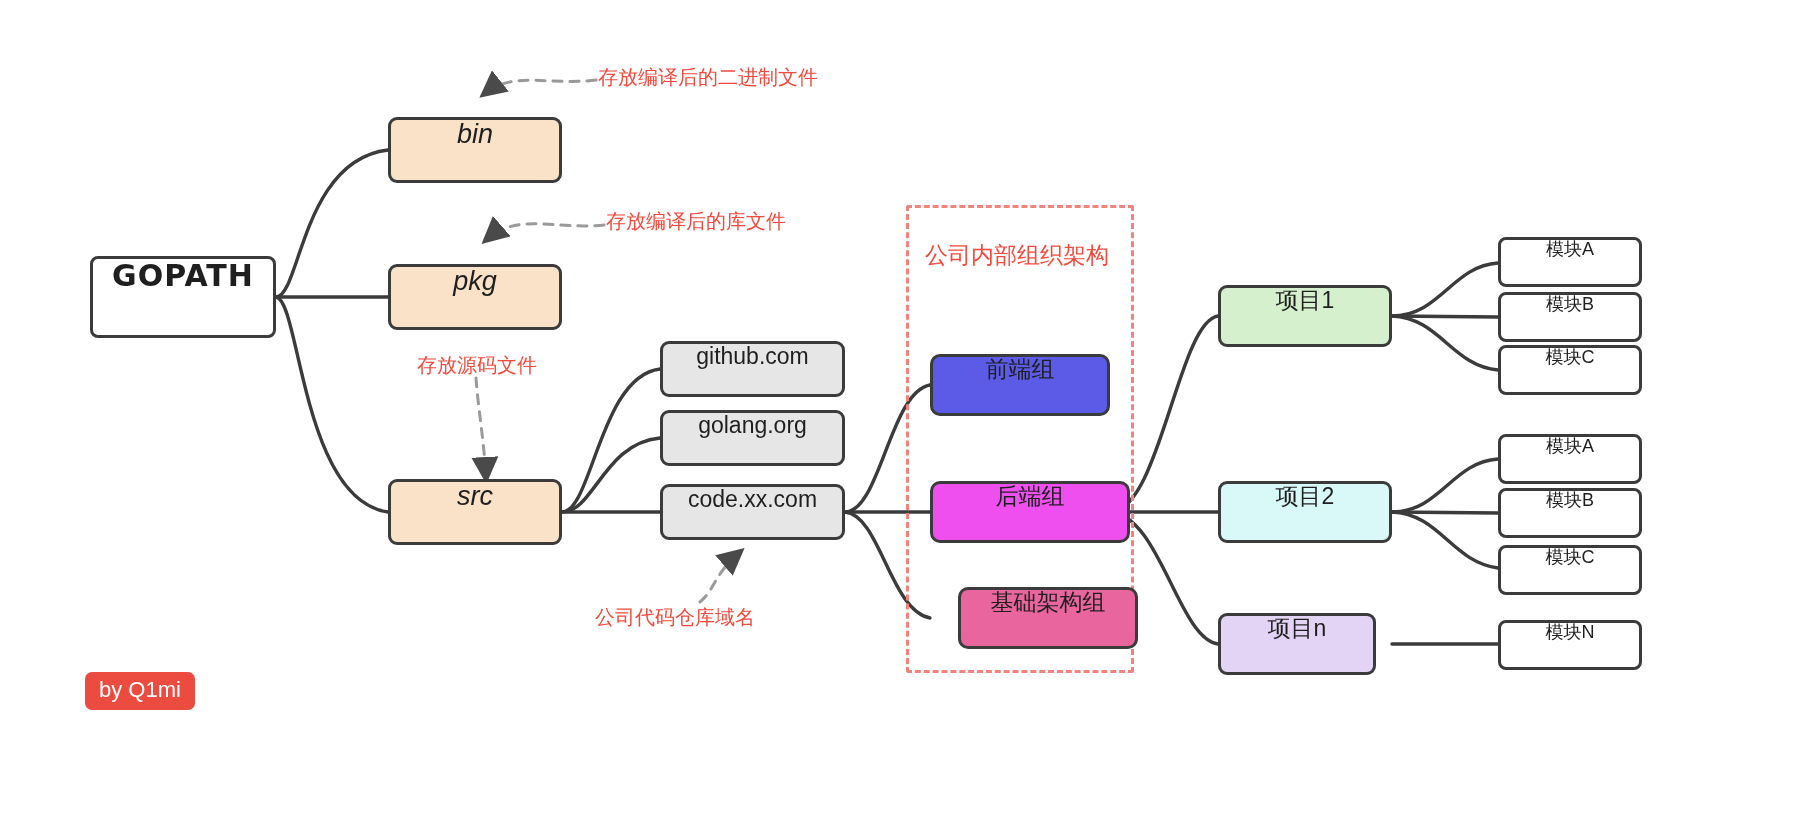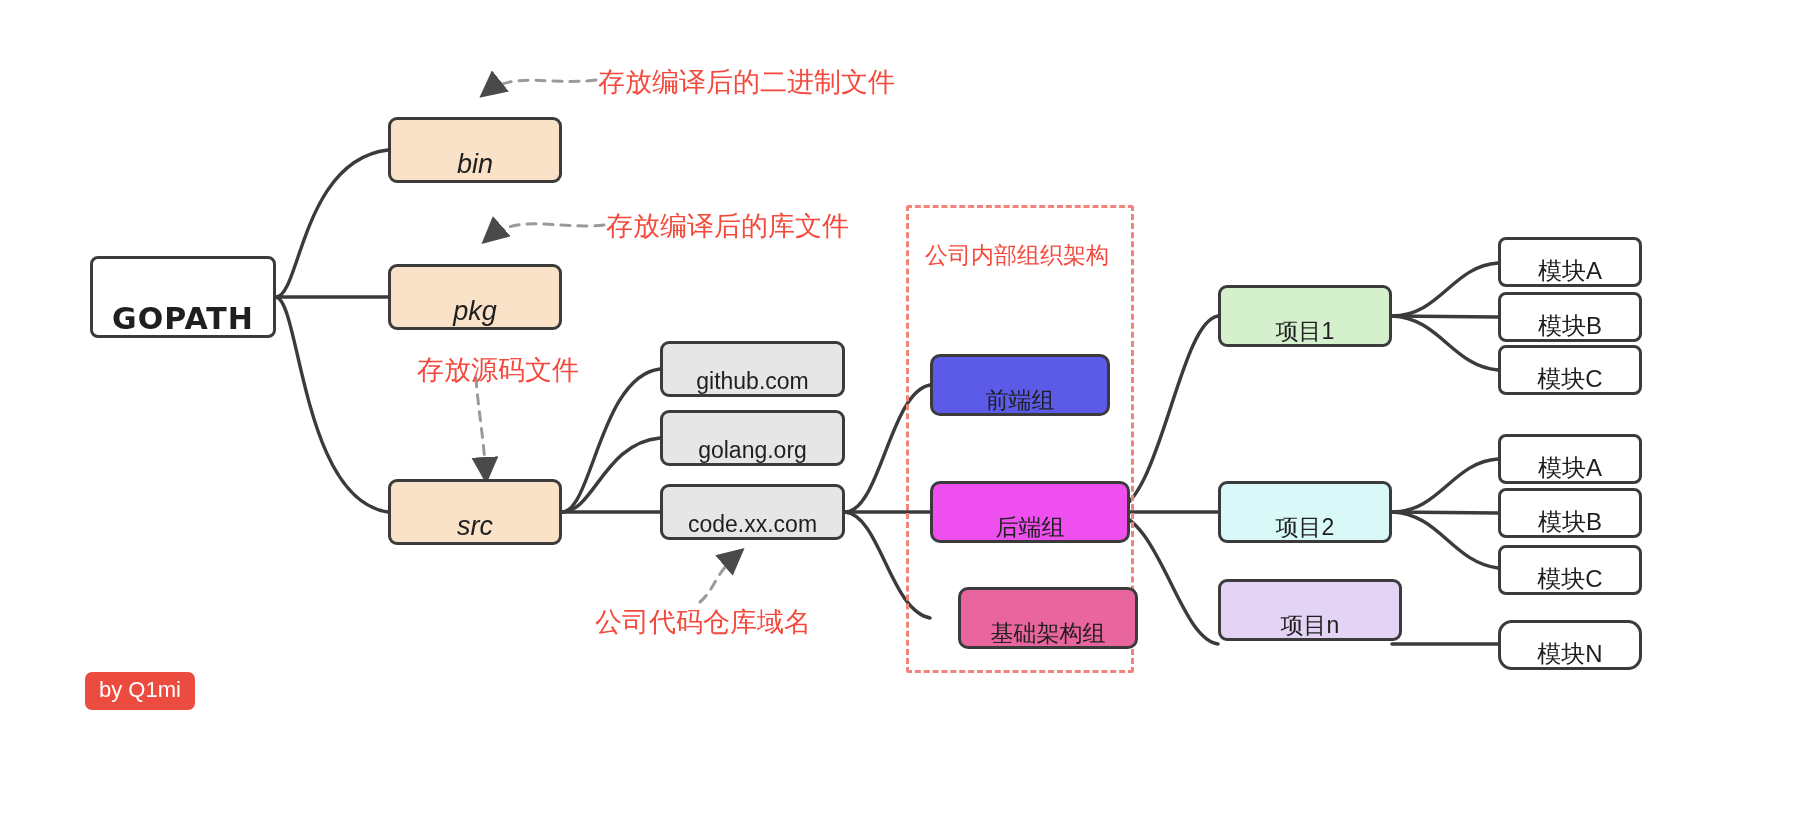--- a/index.html
+++ b/index.html
@@ -25,21 +25,21 @@
     top: 0;
     width: 1808px;
     height: 814px;
   }
   .node {
     position: absolute;
     box-sizing: border-box;
     border: 3px solid #3b3b3b;
     border-radius: 9px;
     display: flex;
-    align-items: flex-end;
+    align-items: flex-start;
     justify-content: center;
     color: #1f1f1f;
     text-align: center;
     line-height: 1.1;
     z-index: 5;
   }
   .node-root {
     font-family: "DejaVu Sans", sans-serif;
     font-weight: bold;
     font-size: 30px;
@@ -60,28 +60,28 @@
   }
   .node-team {
     font-size: 23px;
     border-radius: 10px;
   }
   .node-project {
     font-size: 23px;
   }
   .node-module {
     background: #ffffff;
-    font-size: 24px;
+    font-size: 18px;
     border-width: 3px;
     border-radius: 8px;
   }
   .annotation {
     position: absolute;
     color: #f4493c;
-    font-size: 27px;
+    font-size: 20px;
     white-space: nowrap;
     z-index: 6;
   }
   .group-label {
     position: absolute;
     color: #f4493c;
     font-size: 23px;
     white-space: nowrap;
     z-index: 6;
   }
@@ -201,21 +201,21 @@
   <div class="node node-team" style="left:930px; top:587px; width:180px; height:62px; background:#e8659e;margin-left:28px;">
     <span>基础架构组</span>
   </div>
 
   <div class="node node-project" style="left:1218px; top:285px; width:174px; height:62px; background:#d4f0cc;">
     <span>项目1</span>
   </div>
   <div class="node node-project" style="left:1218px; top:481px; width:174px; height:62px; background:#d9f8f8;">
     <span>项目2</span>
   </div>
-  <div class="node node-project" style="left:1218px; top:579px; width:184px; height:62px; background:#e3d4f5;">
+  <div class="node node-project" style="left:1218px; top:613px; width:158px; height:62px; background:#e3d4f5;">
     <span>项目n</span>
   </div>
 
   <div class="node node-module" style="left:1498px; top:237px; width:144px; height:50px;">
     <span>模块A</span>
   </div>
   <div class="node node-module" style="left:1498px; top:292px; width:144px; height:50px;">
     <span>模块B</span>
   </div>
   <div class="node node-module" style="left:1498px; top:345px; width:144px; height:50px;">
@@ -225,19 +225,19 @@
   <div class="node node-module" style="left:1498px; top:434px; width:144px; height:50px;">
     <span>模块A</span>
   </div>
   <div class="node node-module" style="left:1498px; top:488px; width:144px; height:50px;">
     <span>模块B</span>
   </div>
   <div class="node node-module" style="left:1498px; top:545px; width:144px; height:50px;">
     <span>模块C</span>
   </div>
 
-  <div class="node node-module" style="left:1498px; top:620px; width:144px; height:50px;border-radius:14px;">
+  <div class="node node-module" style="left:1498px; top:620px; width:144px; height:50px;">
     <span>模块N</span>
   </div>
 
   <div class="badge" style="left:85px; top:672px;">by Q1mi</div>
 
 </div>
 
 </body></html>

